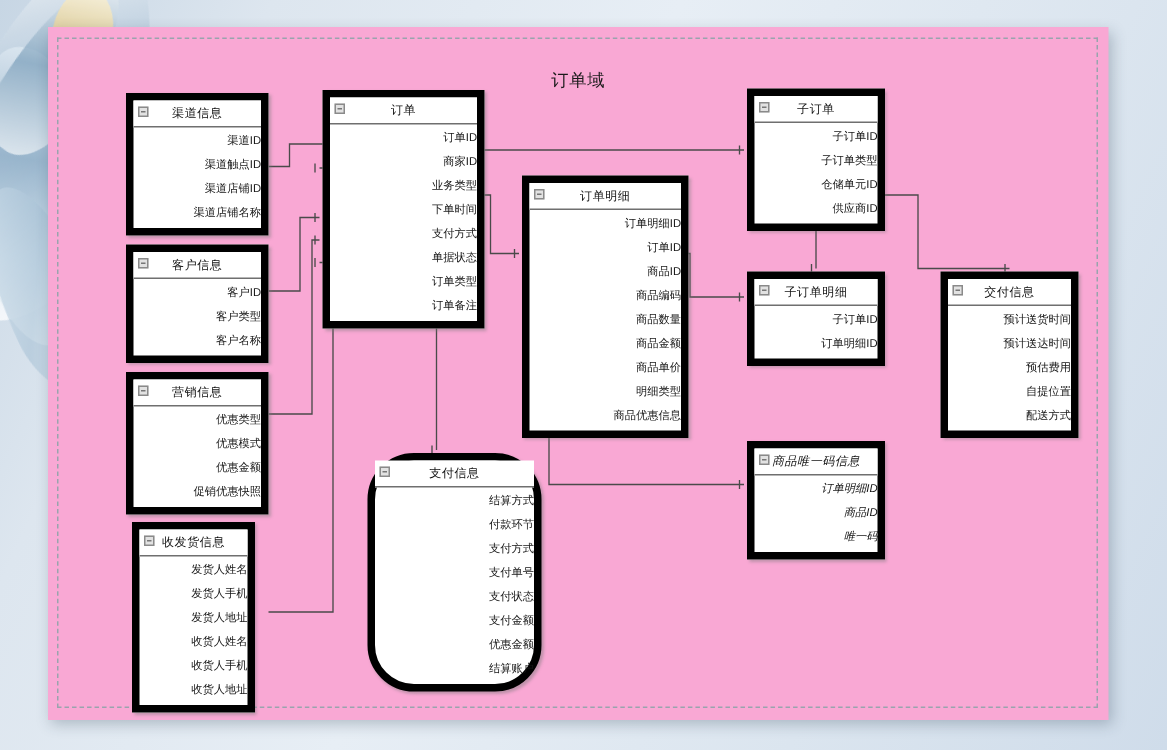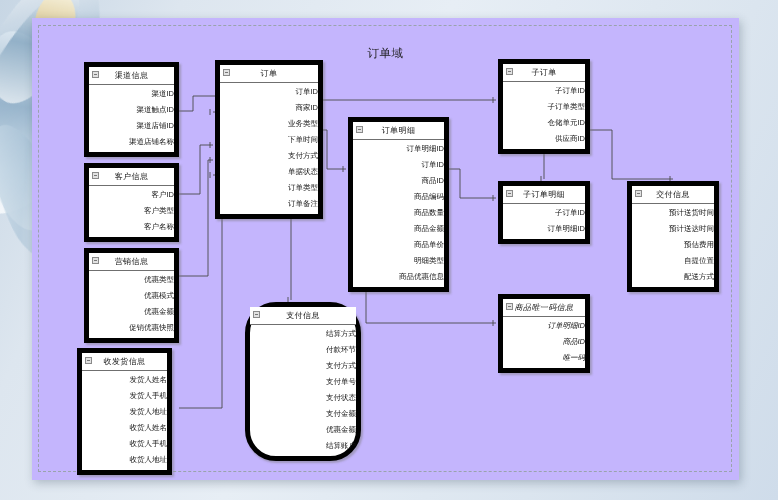--- a/index.html
+++ b/index.html
@@ -21,21 +21,21 @@
       background:linear-gradient(160deg,#ffffff 0%,#7fa2bd 50%,#ffffff 100%);
       transform:rotate(30deg);border-radius:60% 40% 50% 50%/80% 60% 40% 20%;opacity:.75;}
   #p4{left:0px;top:120px;width:60px;height:150px;
       background:linear-gradient(120deg,#dbe8f2 0%,#a8c2d6 45%,#ffffff 100%);
       transform:rotate(-25deg);border-radius:55% 45% 40% 60%/65% 55% 45% 35%;opacity:.6;}
   #p5{left:35px;top:-8px;width:40px;height:60px;
       background:linear-gradient(180deg,#fdf4d8 0%,#e9cf8d 60%,#ffffff 100%);
       transform:rotate(12deg);border-radius:50%;opacity:.8;}
 
   
-  #page{position:absolute;left:32px;top:18px;width:707px;height:462px;background:#c4b5fd;
+  #page{position:absolute;left:32px;top:18px;width:707px;height:462px;background:#f9a8d4;
         box-shadow:2px 3px 9px rgba(40,60,80,.28);}
   #page-dots{position:absolute;left:6px;top:7px;right:7px;bottom:8px;
         border:1px dashed #9aa3ad;pointer-events:none;}
 
   #title{position:absolute;left:0;top:28px;width:707px;text-align:center;
          font-size:11.5px;color:#1a1a1a;letter-spacing:.5px;}
 
   
   .ent{position:absolute;background:#fff;border:5px solid #000000;box-sizing:border-box;
        box-shadow:1.5px 1.5px 2px rgba(120,120,120,.45);}
@@ -118,21 +118,21 @@
           <span class="hd-icon"></span>
           <span class="ttl">营销信息</span>
         </div>
         <div class="ent-body">
           <div class="fld">优惠类型</div>
           <div class="fld">优惠模式</div>
           <div class="fld">优惠金额</div>
           <div class="fld">促销优惠快照</div>
         </div>
       </div>
-      <div class="ent" style="left: 45px; top: 330px; width: 95px;">
+      <div class="ent" style="left: 56px; top: 330px; width: 82px;">
         <div class="ent-hd">
           <span class="hd-icon"></span>
           <span class="ttl">收发货信息</span>
         </div>
         <div class="ent-body">
           <div class="fld">发货人姓名</div>
           <div class="fld">发货人手机</div>
           <div class="fld">发货人地址</div>
           <div class="fld">收货人姓名</div>
           <div class="fld">收货人手机</div>
@@ -148,21 +148,21 @@
           <div class="fld">订单ID</div>
           <div class="fld">商家ID</div>
           <div class="fld">业务类型</div>
           <div class="fld">下单时间</div>
           <div class="fld">支付方式</div>
           <div class="fld">单据状态</div>
           <div class="fld">订单类型</div>
           <div class="fld">订单备注</div>
         </div>
       </div>
-      <div class="ent" style="left: 316px; top: 99px; width: 101px;">
+      <div class="ent" style="left: 316px; top: 99px; width: 111px;">
         <div class="ent-hd">
           <span class="hd-icon"></span>
           <span class="ttl">订单明细</span>
         </div>
         <div class="ent-body">
           <div class="fld">订单明细ID</div>
           <div class="fld">订单ID</div>
           <div class="fld">商品ID</div>
           <div class="fld">商品编码</div>
           <div class="fld">商品数量</div>

